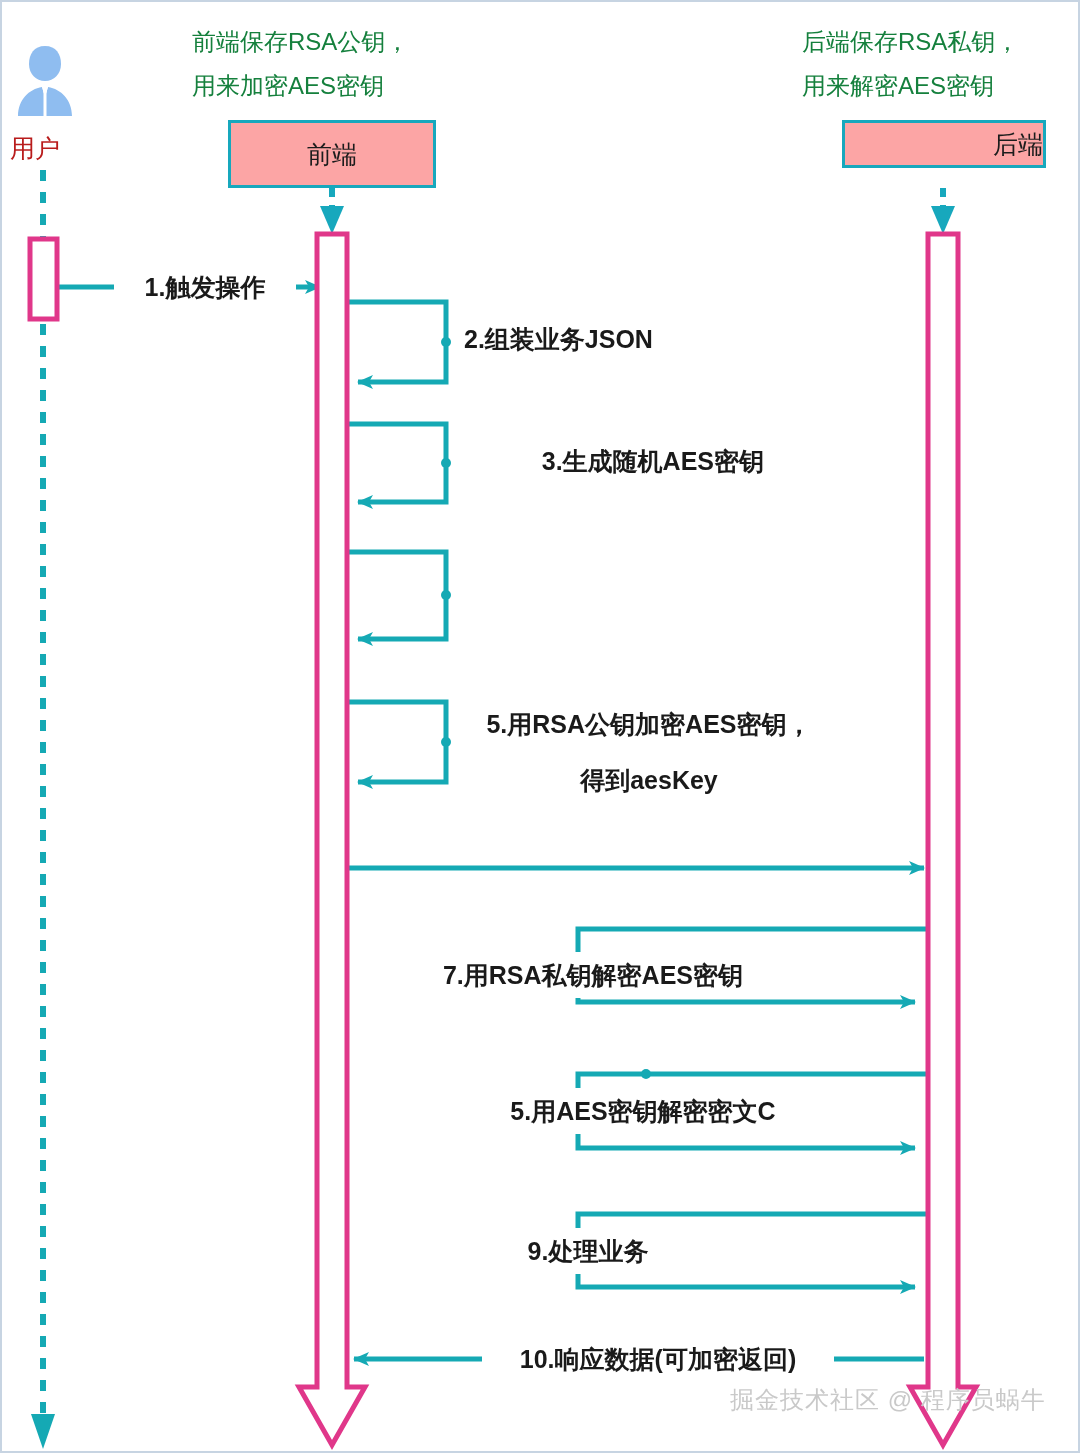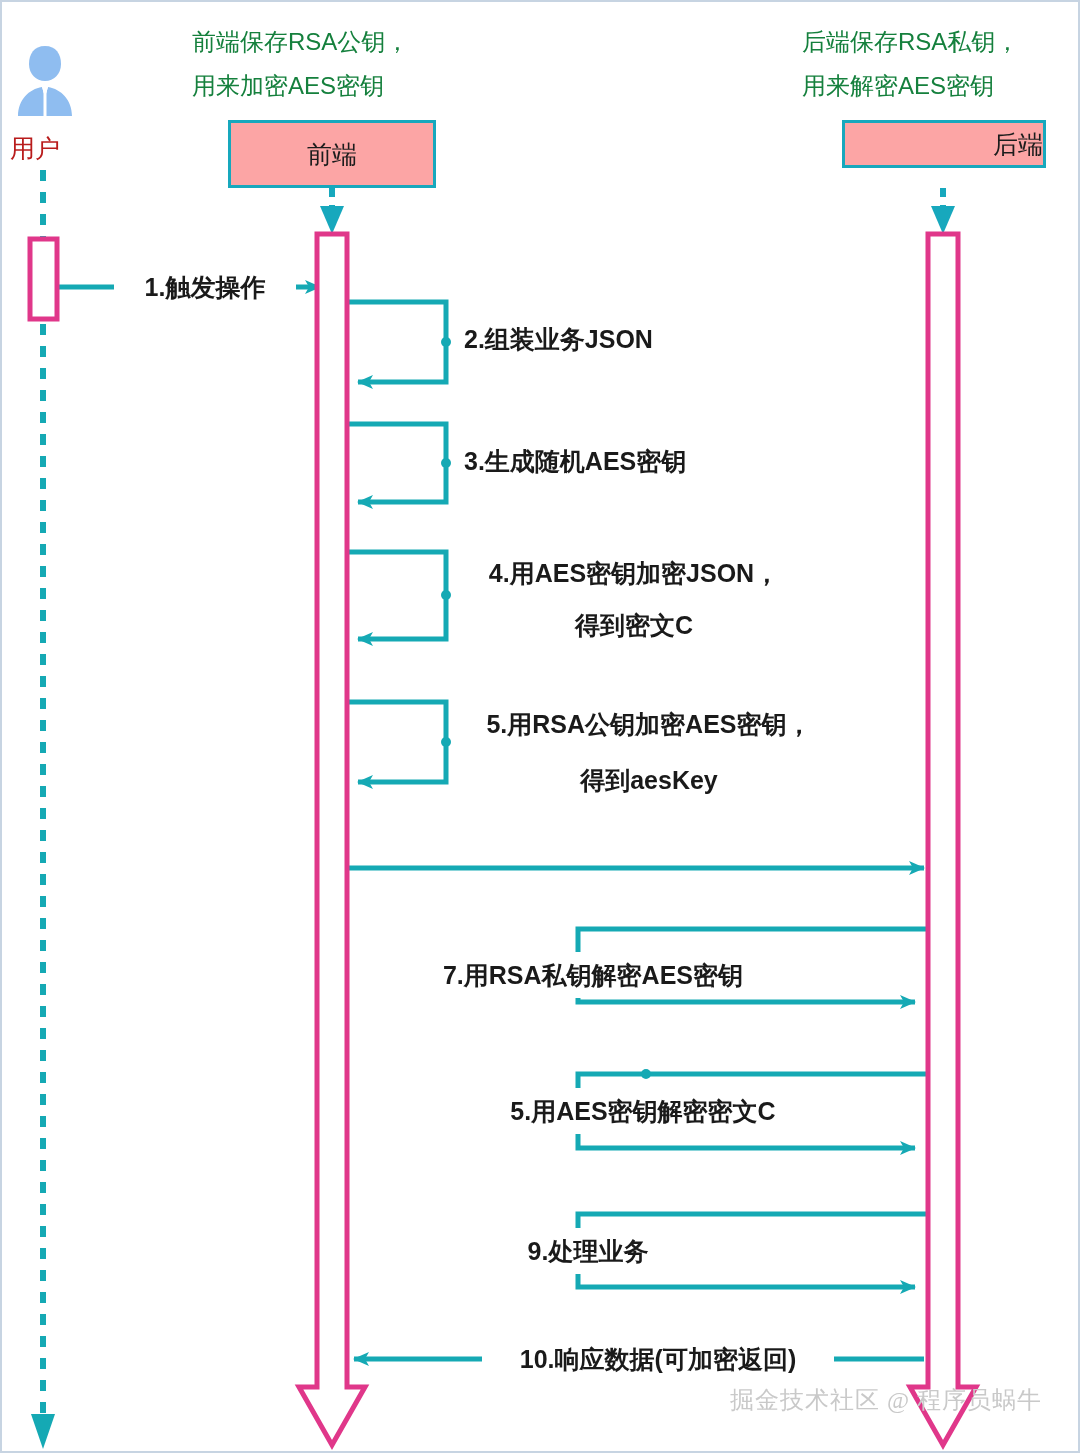--- a/index.html
+++ b/index.html
@@ -69,21 +69,21 @@
     background: #ffffff;
     padding: 0 6px;
   }
 
   
   .watermark {
     position: absolute;
     font-size: 24px;
     color: #c9c9c9;
     letter-spacing: 1px;
-    font-family: Liberation Serif, serif;
+    font-family: Liberation Sans, sans-serif;
   }
 
   svg.overlay {
     position: absolute;
     left: 0; top: 0;
     width: 1080px;
     height: 1453px;
     pointer-events: none;
   }
 </style>
@@ -202,24 +202,22 @@
   </div>
 
   <div class="participant-box" style="left:840px; top:118px; width:204px; height:48px;justify-content:flex-end;">
     <span class="participant-label">后端</span>
   </div>
 
   <div class="msg-label" style="left:112px; top:262px; width:170px; line-height:46px;">1.触发操作</div>
 
   <div class="msg-label" style="left:456px; top:314px; width:260px; text-align:left; line-height:46px;">2.组装业务JSON</div>
 
-  <div class="msg-label" style="left:456px; top:436px; width:300px; text-align:left; line-height:46px;">3.生成随机AES密钥</div>
-
-  <div class="msg-label" style="left:456px; top:545px; width:340px; text-align:center; line-height:52px;">4.用AES密钥加密JSON，
-得到密文C</div>
+  <div class="msg-label" style="left:456px; top:436px; width:300px; text-align:right; line-height:46px;">3.生成随机AES密钥</div>
+
 
   <div class="msg-label" style="left:456px; top:694px; width:370px; text-align:center; line-height:56px;">5.用RSA公钥加密AES密钥，
 得到aesKey</div>
 
 
   <div class="msg-label" style="left:400px; top:950px; width:370px; line-height:46px;">7.用RSA私钥解密AES密钥</div>
 
   <div class="msg-label" style="left:470px; top:1086px; width:330px; line-height:46px;">5.用AES密钥解密密文C</div>
 
   <div class="msg-label" style="left:480px; top:1226px; width:200px; line-height:46px;">9.处理业务</div>

